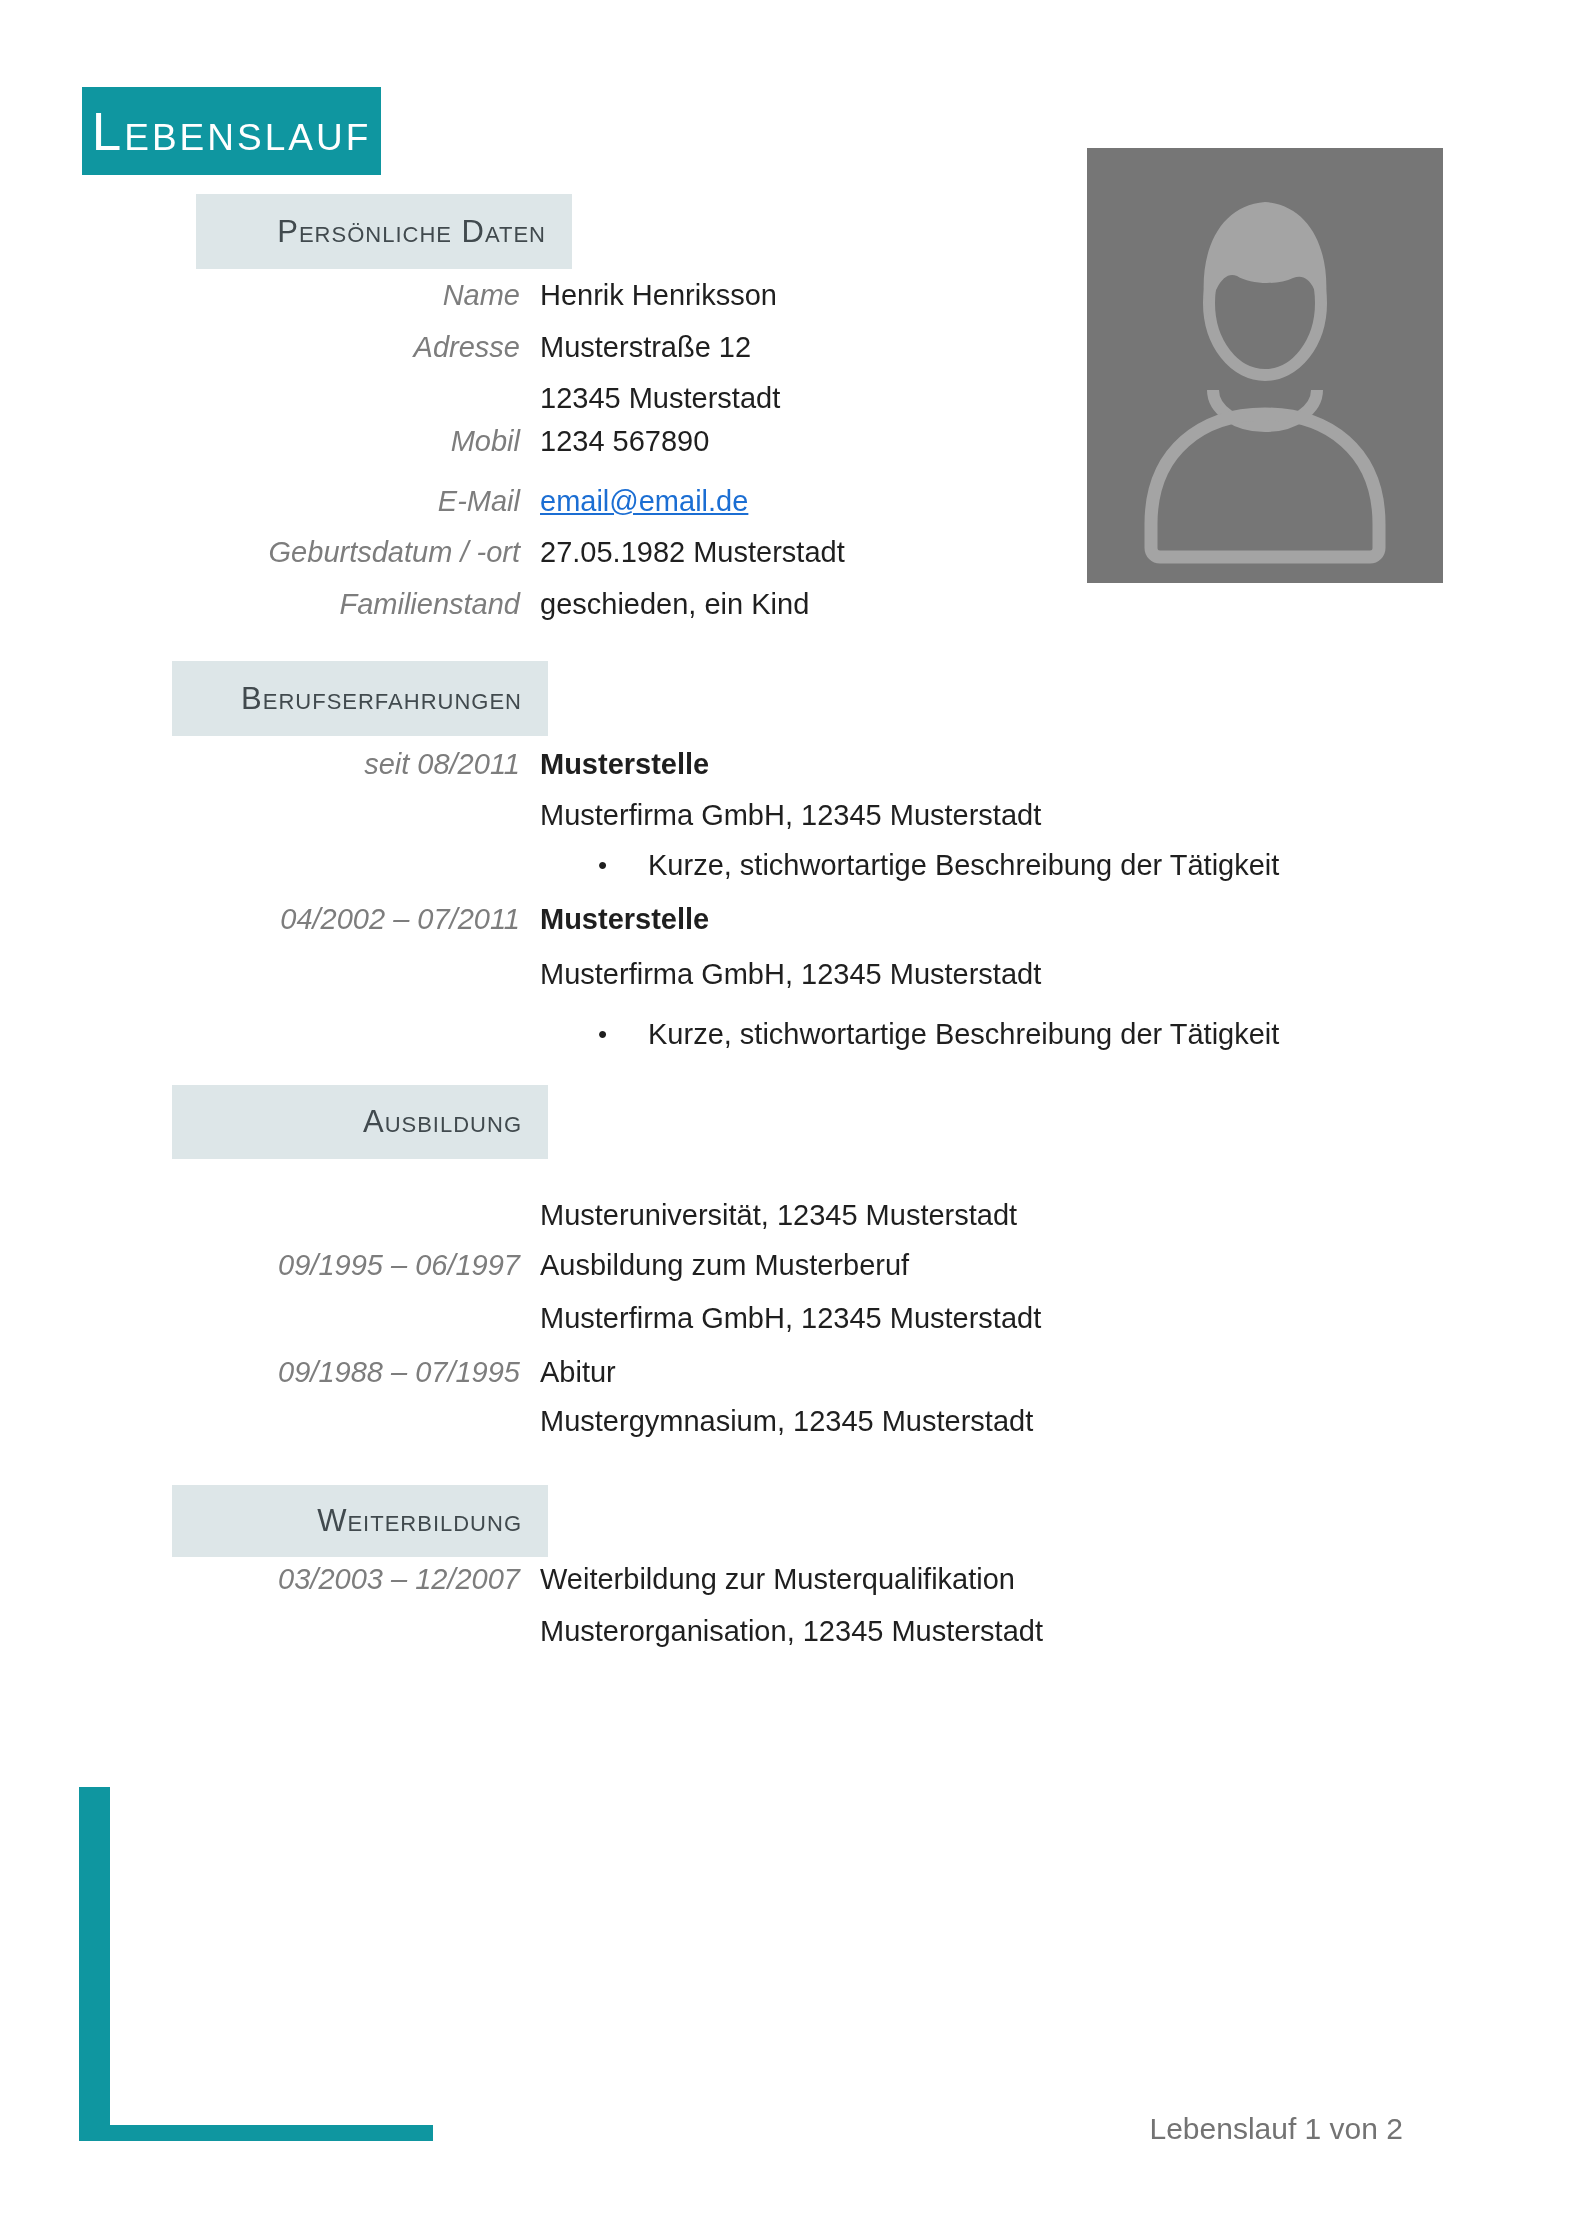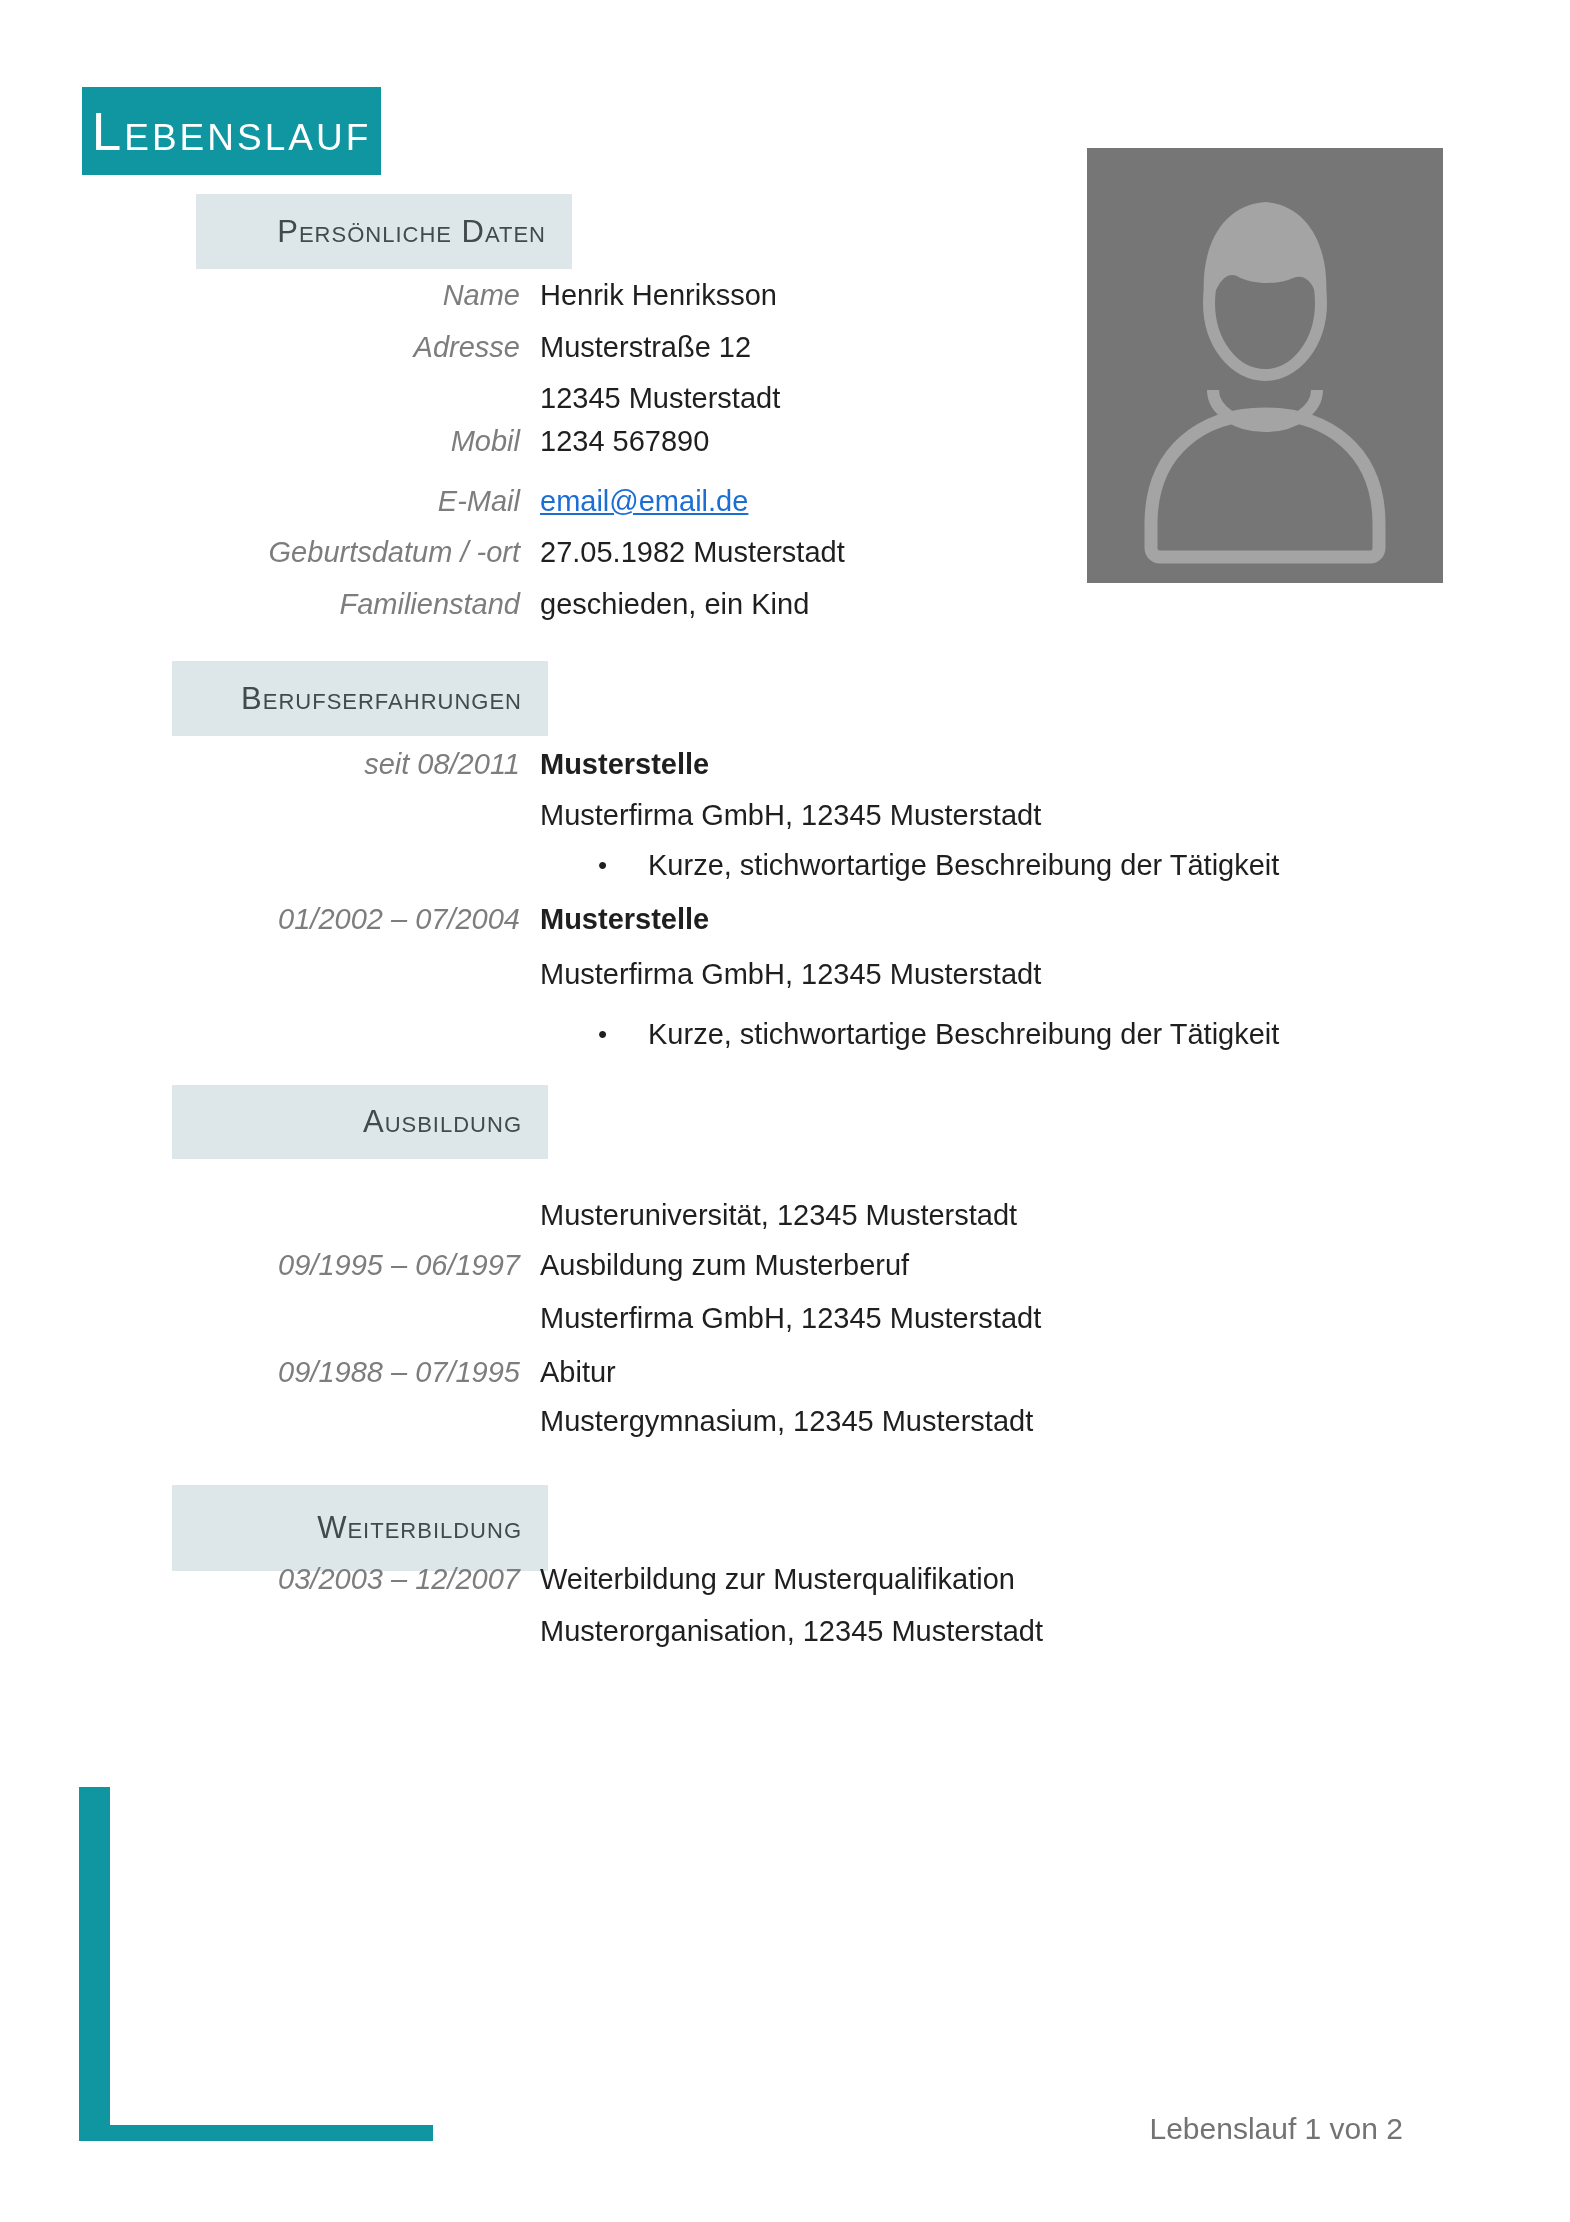--- a/index.html
+++ b/index.html
@@ -28,21 +28,21 @@
   .sec{
     position:absolute;left:172px;width:376px;height:75px;
     background:var(--section-bg);color:var(--section-fg);
     display:flex;align-items:center;justify-content:flex-end;
     padding-right:26px;box-sizing:border-box;
     font-variant:small-caps;font-size:31px;letter-spacing:1px;
   }
   .sec-personal{top:194px;margin-left:24px;}
   .sec-experience{top:661px;}
   .sec-education{top:1085px;height:74px;}
-  .sec-training{top:1485px;height:86px;}
+  .sec-training{top:1485px;height:72px;}
 
   
   .row{position:absolute;left:0;width:1426px;display:flex;align-items:flex-start;line-height:42px;font-size:29px;color:var(--body-fg);}
   .row .lbl{width:520px;text-align:right;font-style:italic;color:var(--label-fg);flex:0 0 520px;}
   .row .val{margin-left:20px;}
   .row .val.bold{font-weight:bold;}
   .row a{color:var(--link-fg);text-decoration:underline;}
 
   
   .row .bullet-dot{margin-left:598px;width:50px;flex:0 0 50px;font-size:26px;}
@@ -150,21 +150,21 @@
   <div class="row e2">
     <div class="lbl"></div>
     <div class="val">Musterfirma GmbH, 12345 Musterstadt</div>
   </div>
   <div class="row e3">
     <div class="bullet-dot">•</div>
     <div class="bullet-text">Kurze, stichwortartige Beschreibung der Tätigkeit</div>
   </div>
 
   <div class="row e4">
-    <div class="lbl">01/2002 – 07/2004</div>
+    <div class="lbl">04/2002 – 07/2011</div>
     <div class="val bold">Musterstelle</div>
   </div>
   <div class="row e5">
     <div class="lbl"></div>
     <div class="val">Musterfirma GmbH, 12345 Musterstadt</div>
   </div>
   <div class="row e6">
     <div class="bullet-dot">•</div>
     <div class="bullet-text">Kurze, stichwortartige Beschreibung der Tätigkeit</div>
   </div>

